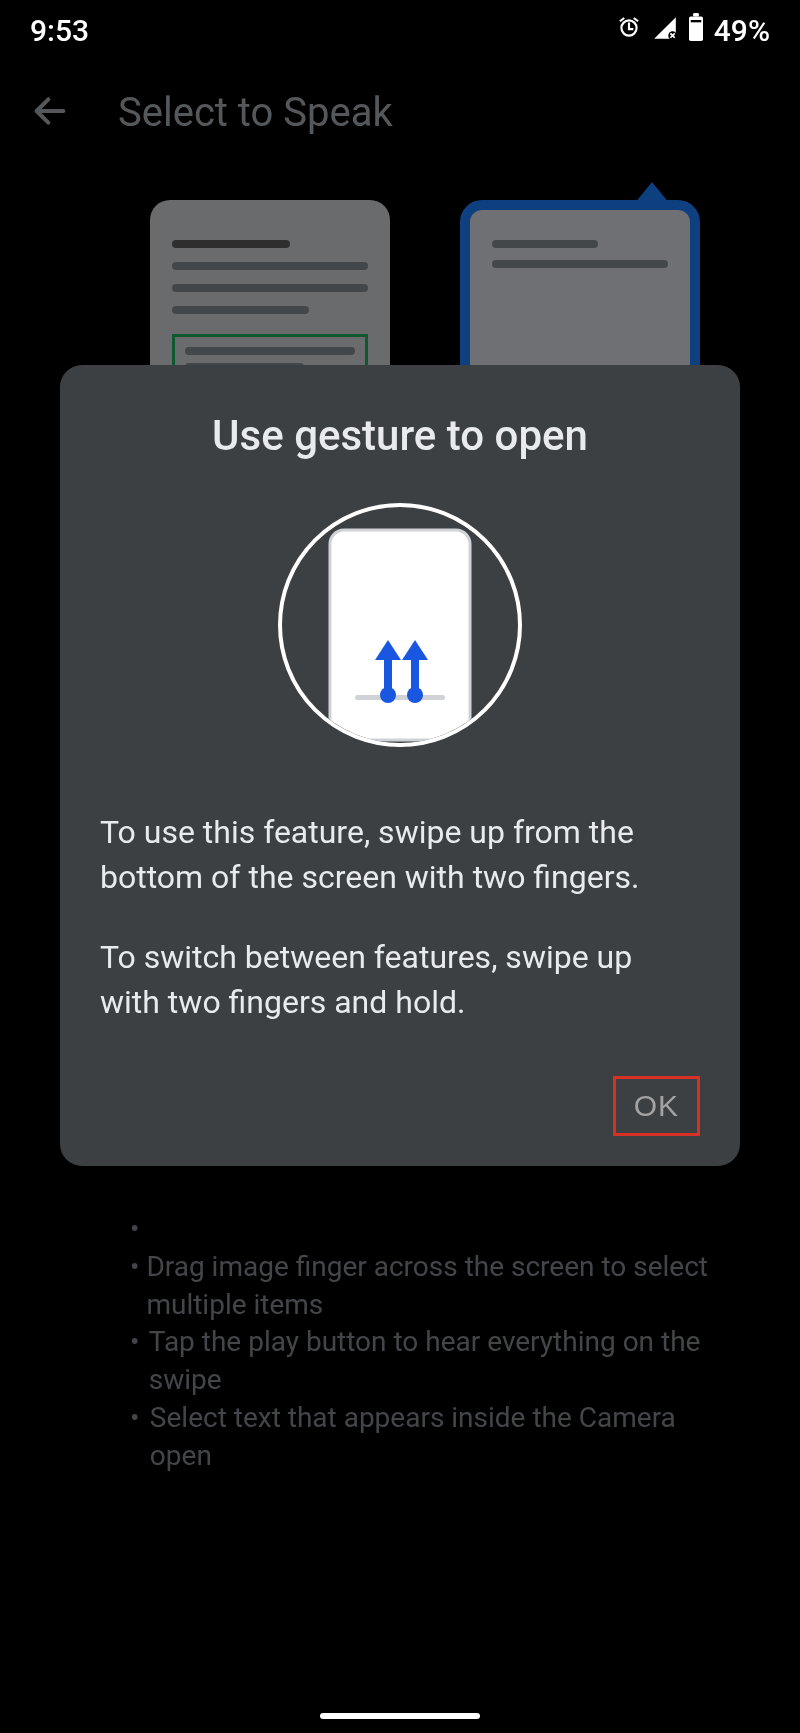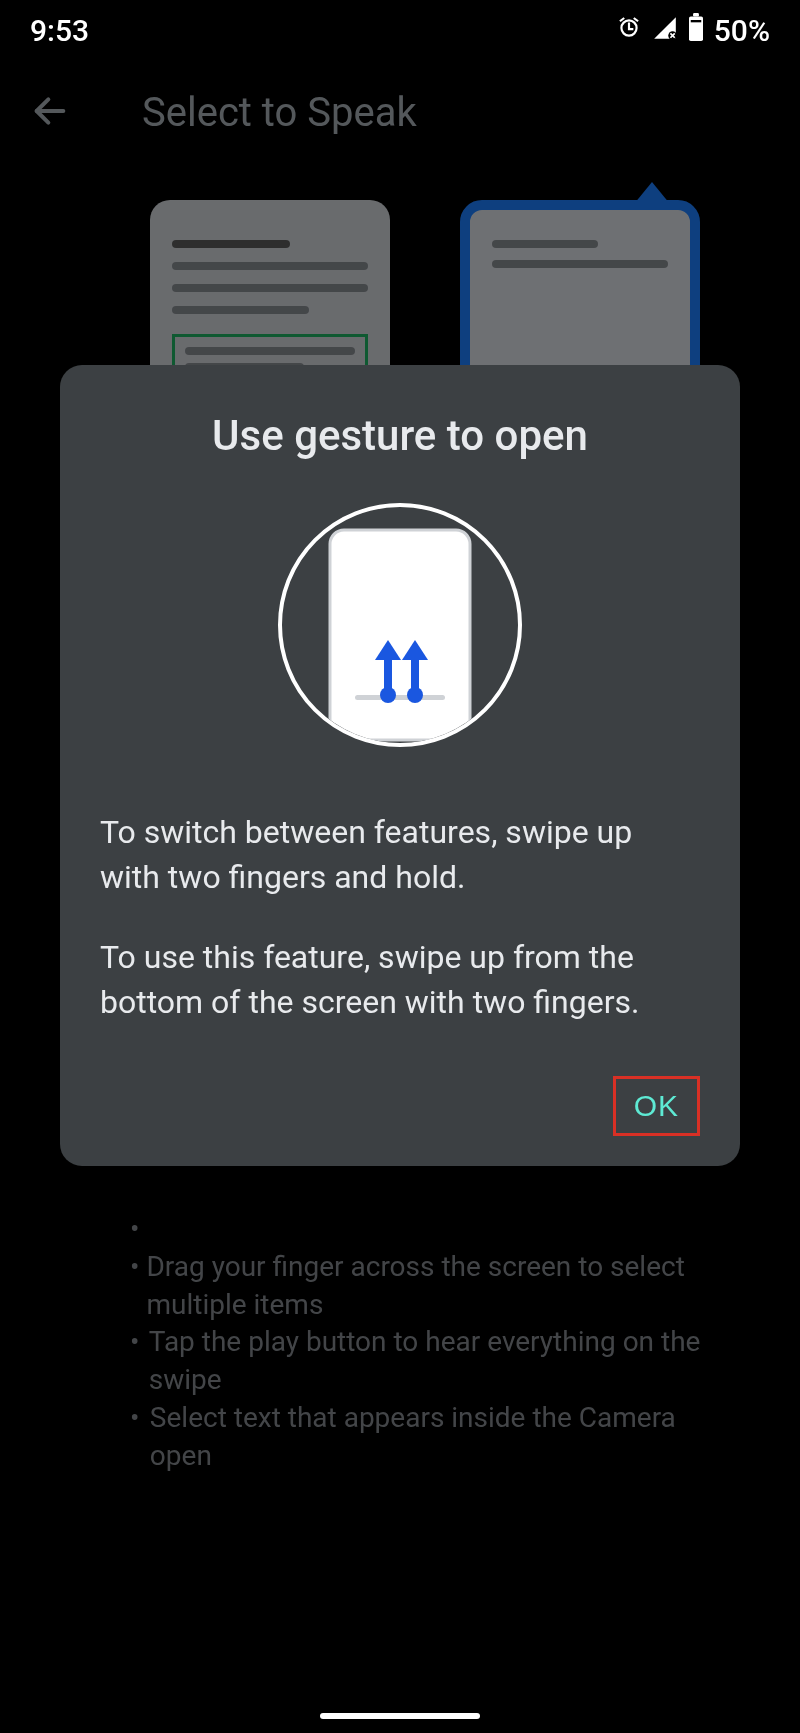--- a/index.html
+++ b/index.html
@@ -31,21 +31,21 @@
   .status-right svg { fill: #fff; }
 
   
   .app-bar {
     position: absolute;
     top: 75px; left: 0; right: 0;
     height: 75px;
     display: flex;
     align-items: center;
     padding: 0 30px;
-    gap: 72px;
+    gap: 48px;
   }
   .app-bar .title {
     font-size: 40px;
     color: #9aa0a6;
   }
   .back-icon svg { stroke: #9aa0a6; }
 
   
   .bg-dim {
     position: absolute;
@@ -126,21 +126,21 @@
     line-height: 1.42;
     color: #e8eaed;
   }
   .dialog-body p { margin-bottom: 34px; }
   .dialog-actions {
     display:flex; justify-content:flex-end; margin-top: 50px;
   }
   .ok-btn {
     font-size: 30px;
     font-weight: 500;
-    color: #5eead4;
+    color: #a3a3a3;
     letter-spacing: 1px;
     padding: 10px 18px;
     border: 3px solid #d93025;
     background: transparent;
     cursor: pointer;
   }
 
   
   .nav-bar {
     position:absolute; bottom: 14px; left: 50%;
@@ -183,21 +183,21 @@
       </div>
     </div>
   </div>
 
   <div class="bg-instructions">
     <div class="row">
         <span class="bull">•&nbsp;</span>
       </div>
     <div class="row">
         <span class="bull">•&nbsp;</span>
-        <span>Drag your finger across the screen to select multiple items</span>
+        <span>Drag image finger across the screen to select multiple items</span>
       </div>
     <div class="row">
         <span class="bull">•&nbsp;</span>
         <span>Tap the play button to hear everything on the swipe</span>
       </div>
     <div class="row">
         <span class="bull">•&nbsp;</span>
         <span>Select text that appears inside the Camera open</span>
       </div>
   </div>
@@ -218,21 +218,21 @@
           <path d="M17 17l4 4M21 17l-4 4" stroke="#fff" stroke-width="1.6"></path>
         </svg>
     </span>
     <span>
       <svg width="16" height="28" viewBox="0 0 12 24">
           <rect x="0" y="3" width="12" height="21" rx="1.5"></rect>
           <rect x="3.5" y="0" width="5" height="3" rx="1"></rect>
           <rect x="1.5" y="6" width="9" height="2" fill="#000"></rect>
         </svg>
     </span>
-    <span>50%</span>
+    <span>49%</span>
   </span>
 </div>
 
 <div class="scrim">
   <div class="dialog">
     <div class="dialog-title">Use gesture to open</div>
 
     <div class="gesture-illus">
       <svg width="250" height="250" viewBox="0 0 250 250">
         <circle cx="125" cy="125" r="120" fill="none" stroke="#fff" stroke-width="4"></circle>
@@ -250,22 +250,22 @@
             <polygon points="113,140 100,160 126,160"></polygon>
             <circle cx="140" cy="195" r="8"></circle>
             <rect x="136" y="155" width="8" height="40"></rect>
             <polygon points="140,140 127,160 153,160"></polygon>
           </g>
         </g>
       </svg>
     </div>
 
     <div class="dialog-body">
+      <p>To use this feature, swipe up from the bottom of the screen with two fingers.</p>
       <p>To switch between features, swipe up with two fingers and hold.</p>
-      <p>To use this feature, swipe up from the bottom of the screen with two fingers.</p>
     </div>
 
     <div class="dialog-actions">
       <button class="ok-btn">OK</button>
     </div>
   </div>
 </div>
 
 <div class="nav-bar"></div>
 

